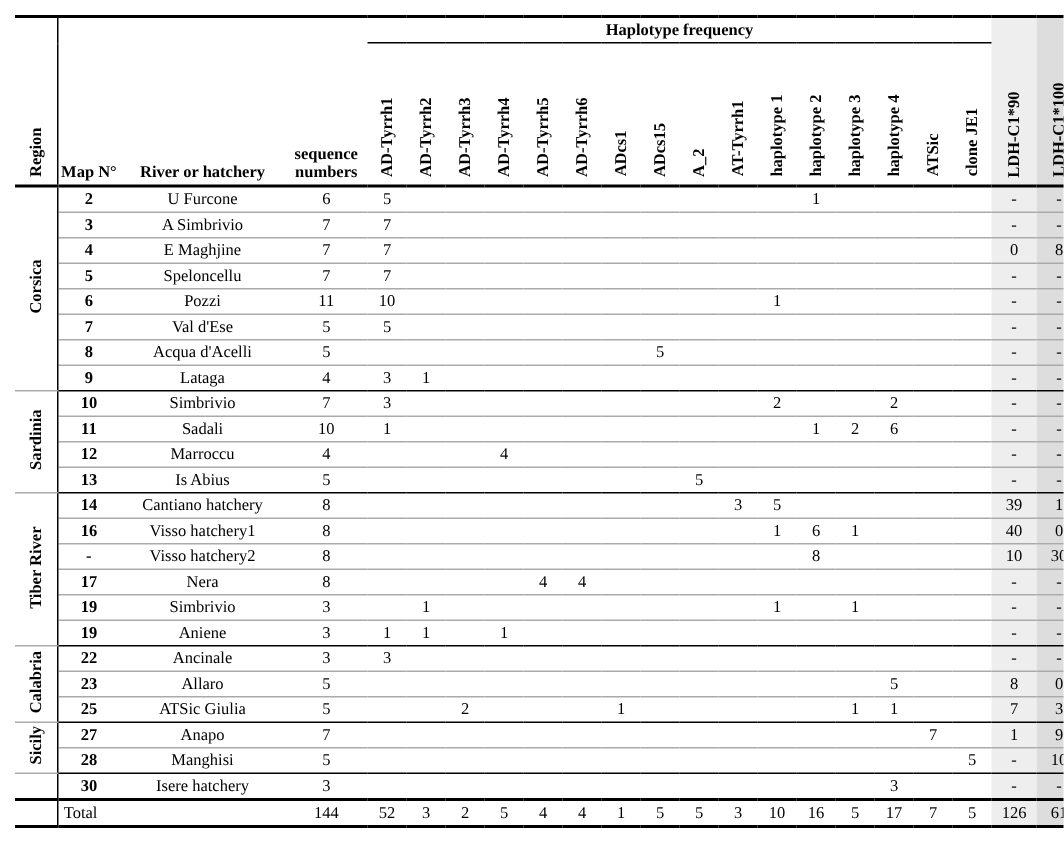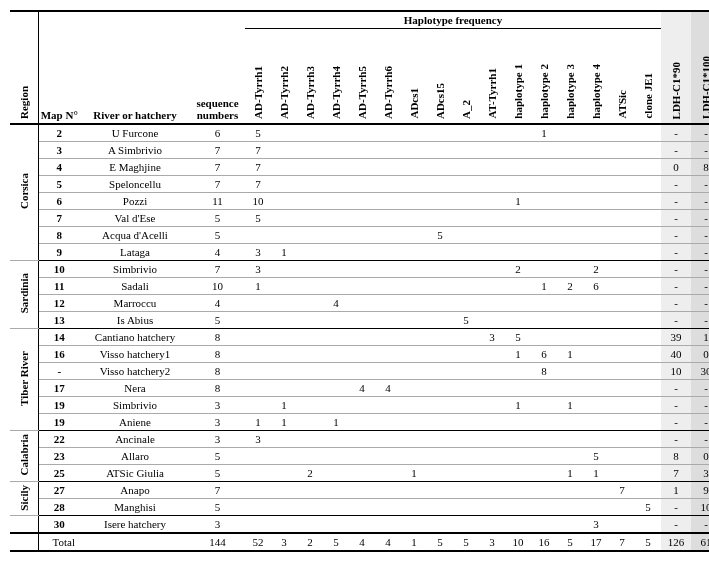--- a/index.html
+++ b/index.html
@@ -33,21 +33,21 @@
   .group-end td { border-bottom: 1.5px solid #000; }
   .total-row td { border-top: 2px solid #000; border-bottom: 2px solid #000; }
   td.mapno { font-weight: bold; }
   td.name { font-weight: normal; }
   .col-ldh90 { background: #eee; }
   .col-ldh100 { background: #ddd; }
   .hf-header { font-weight: bold; border-bottom: 1px solid #000; margin-top: 20px; }
   .hdr-cell { vertical-align: bottom; margin-top: 12px; }
   .seq-hdr { font-weight: bold; }
   th.headcol { height: 90px; }
-  td.left { text-align: left; padding-left: 14px; }
+  td.left { text-align: left; padding-left: 4px; }
 </style>
 </head>
 <body>
 
 <table>
   <colgroup>
     <col style="width:28px">
       <col style="width:42px">
       <col style="width:110px">
       <col style="width:55px">

